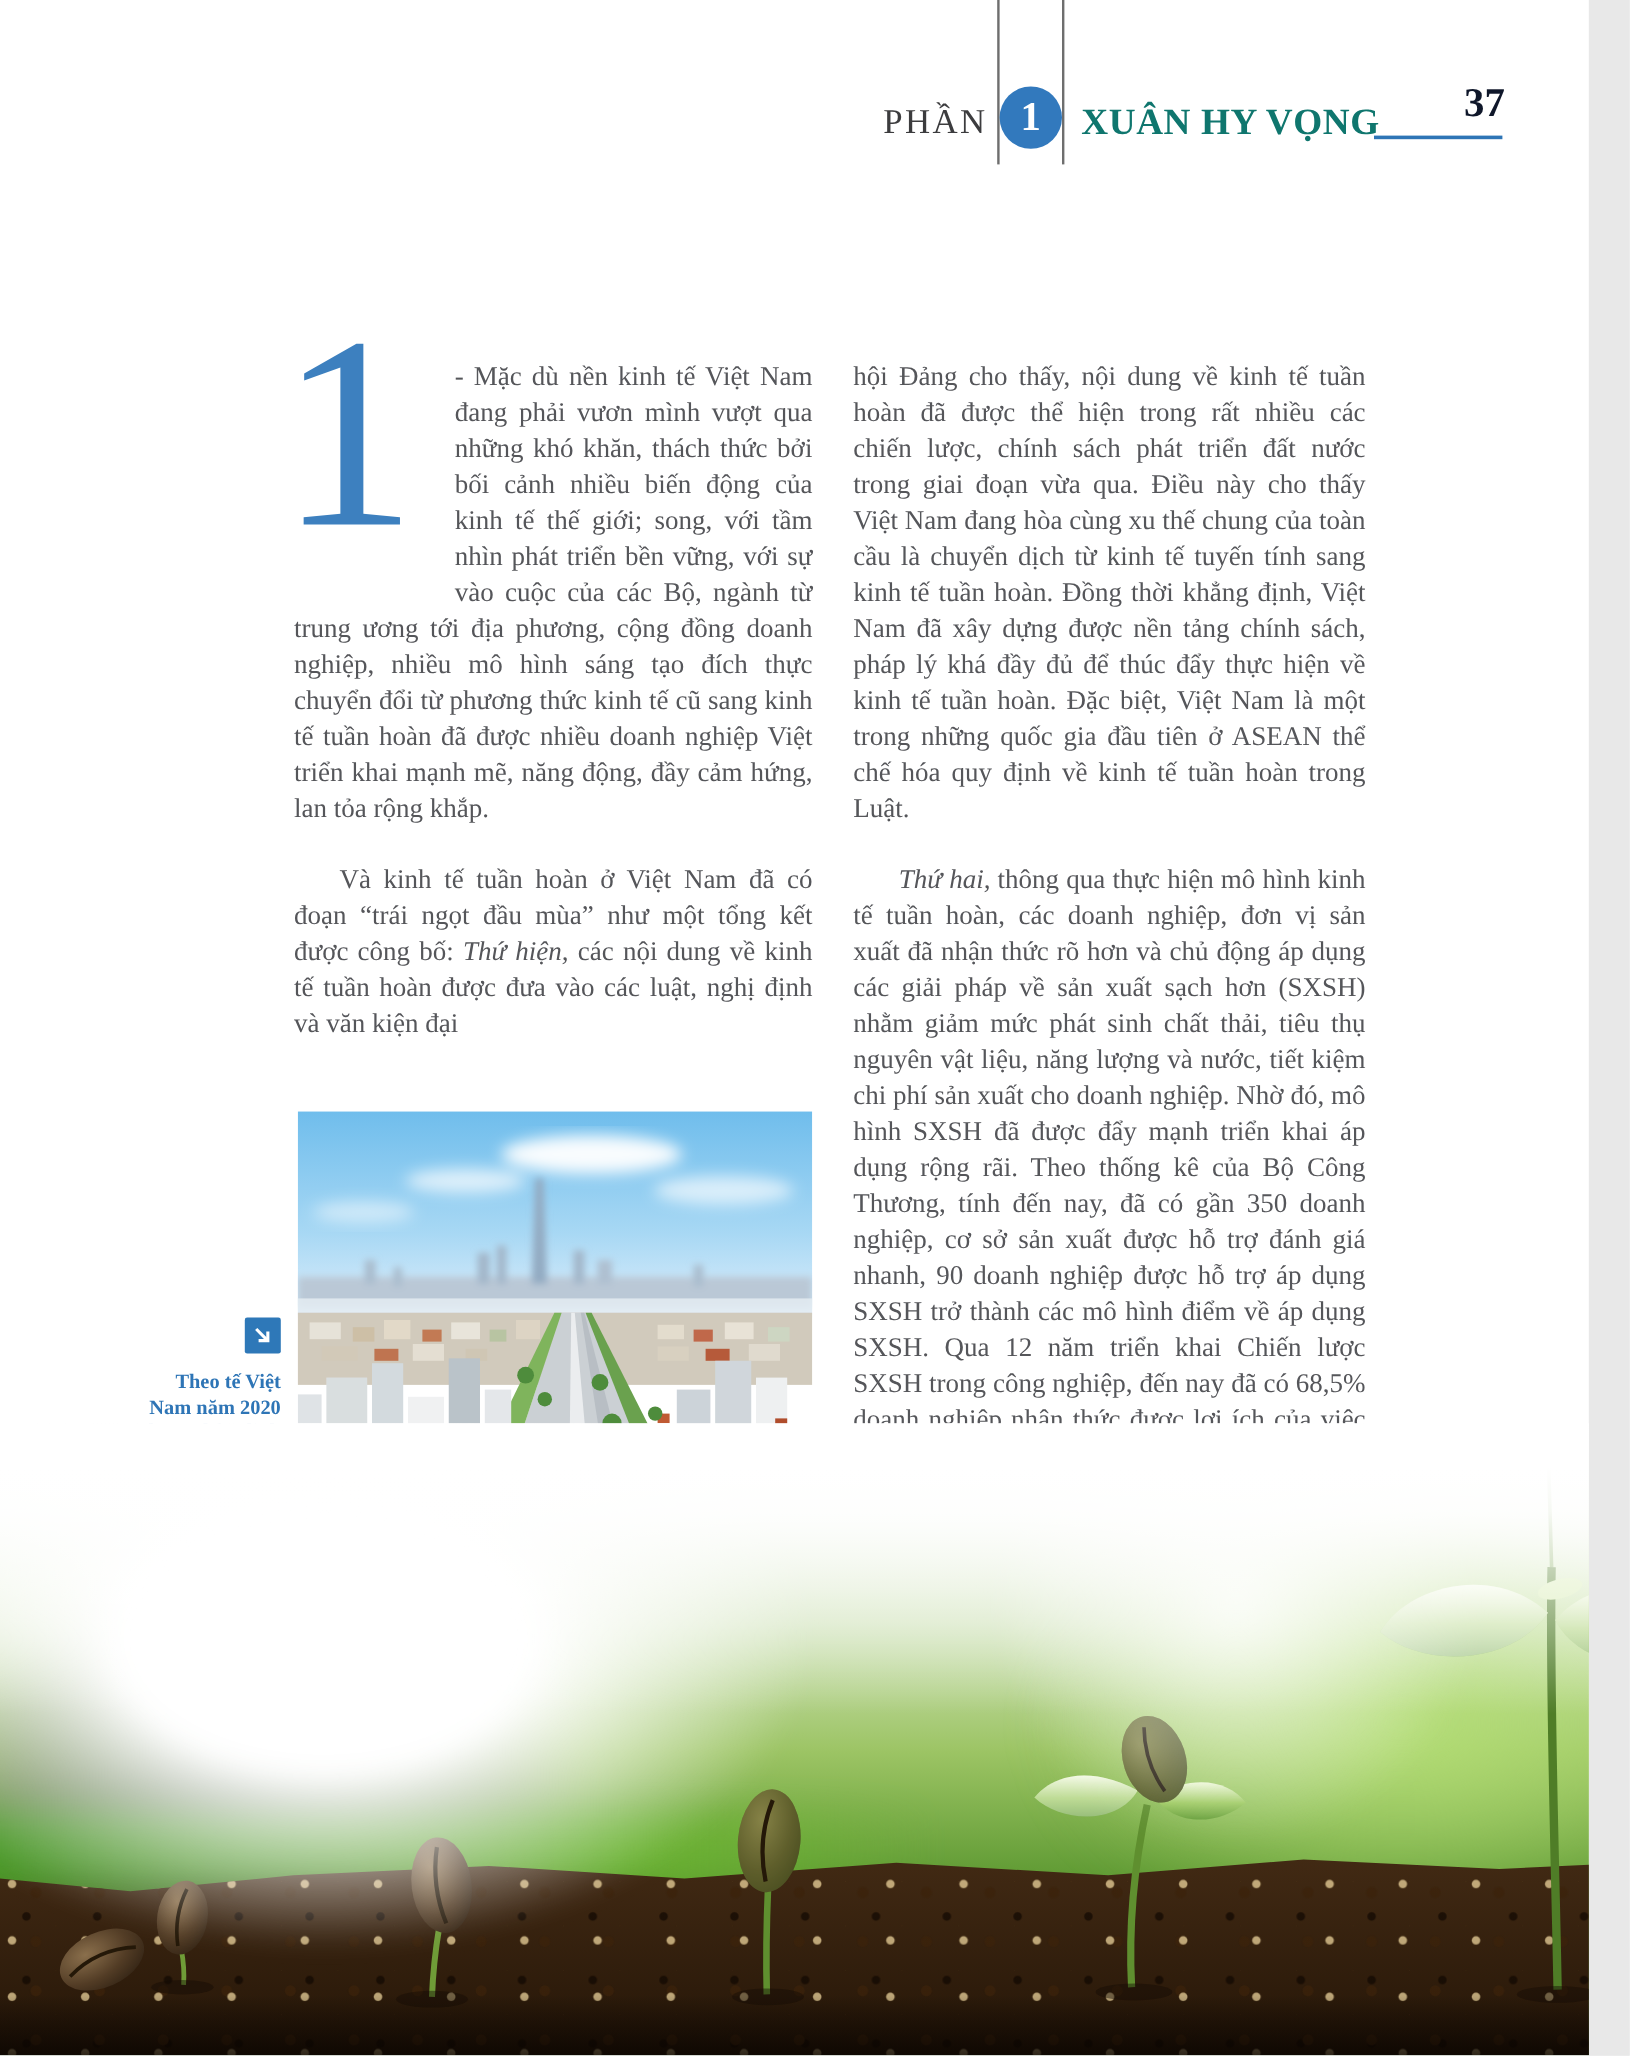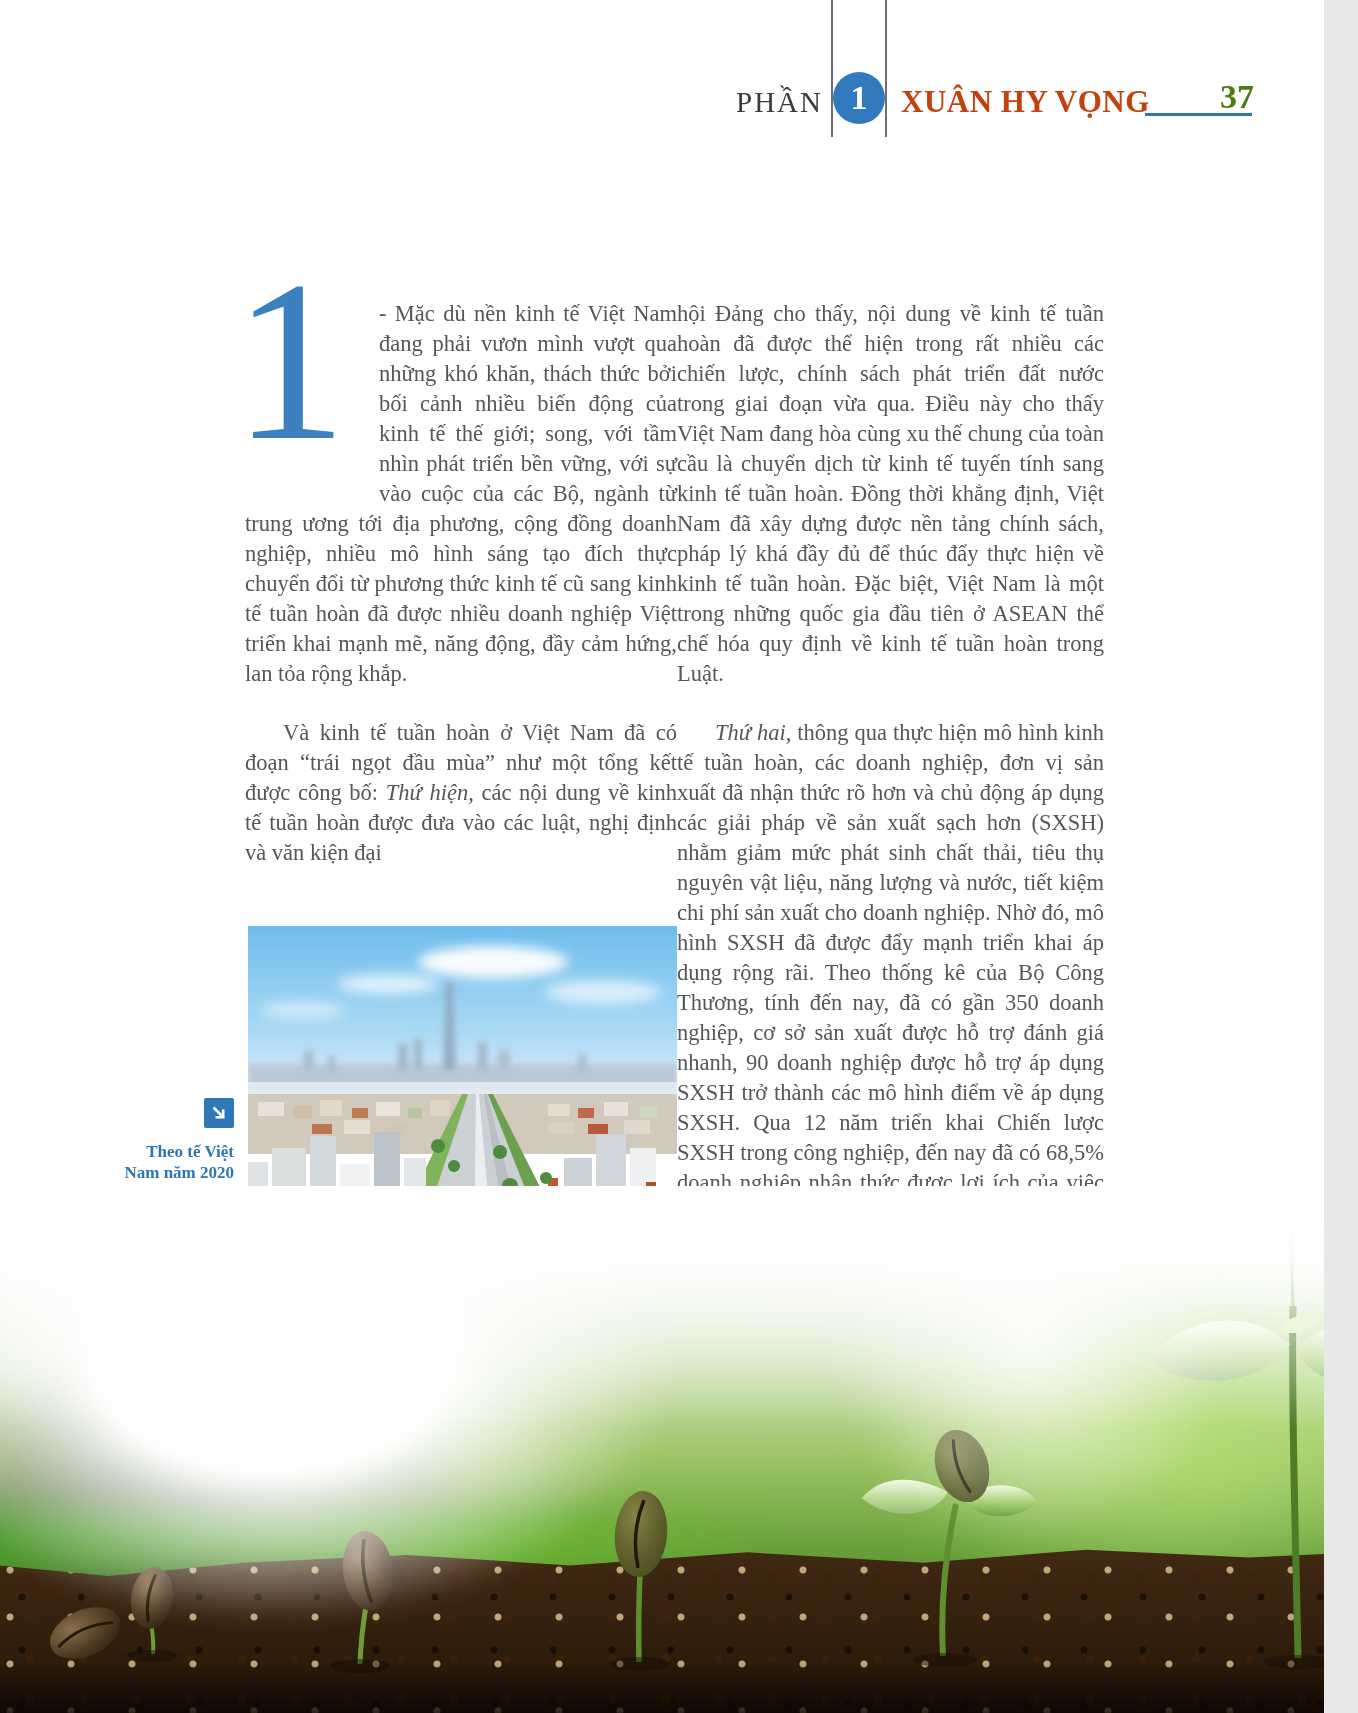--- a/index.html
+++ b/index.html
@@ -7,29 +7,29 @@
         font-family:Liberation Serif, serif;}
   
   .hdr-label{position:absolute;left:640px;top:86px;width:183px;text-align:right;
     font-size:29px;color:#3c3c3e;letter-spacing:2px;}
   .hdr-vline{position:absolute;top:0;width:2px;height:137px;background:#6e6e6e;}
   .v1{left:831px}.v2{left:885px}
   .hdr-badge{position:absolute;left:833px;top:72px;width:52px;height:52px;border-radius:50%;
     background:#3279bd;color:#fff;font-weight:bold;font-size:34px;display:flex;
     align-items:center;justify-content:center;}
   .hdr-title{position:absolute;left:901px;top:84px;font-size:31px;font-weight:bold;
-    color:#c2410c;letter-spacing:.5px;}
+    color:#0f766e;letter-spacing:.5px;}
   .hdr-rule{position:absolute;left:1145px;top:113px;width:107px;height:3px;background:#2e75b6;}
   .hdr-pagenum{position:absolute;left:1170px;top:68px;width:84px;text-align:right;
-    font-size:34px;font-weight:bold;color:#4d7c0f;margin-top:10px;}
+    font-size:34px;font-weight:bold;color:#0f172a;}
   
   .col{position:absolute;top:299px;font-size:22.5px;line-height:30px;color:#55565a;
     text-align:justify;}
   .col-left{left:245px;width:432px;}
-  .col-right{left:677px;width:427px;}
+  .col-right{left:711px;width:427px;}
   .col p{margin:0;}
   .col p + p{margin-top:29px;}
   .indent{text-indent:38px;display:block;}
   .ital{font-style:italic;}
   .dropcap-box{float:left;width:128px;height:181px;margin:6px 6px 0 0;position:relative;}
   .dropcap-box span{position:absolute;left:-12px;top:-34px;font-size:228px;line-height:181px;
     color:#3d80bf;font-weight:normal;}
   
   .city-fig{position:absolute;left:248px;top:926px;width:429px;height:336px;overflow:hidden;}
   

